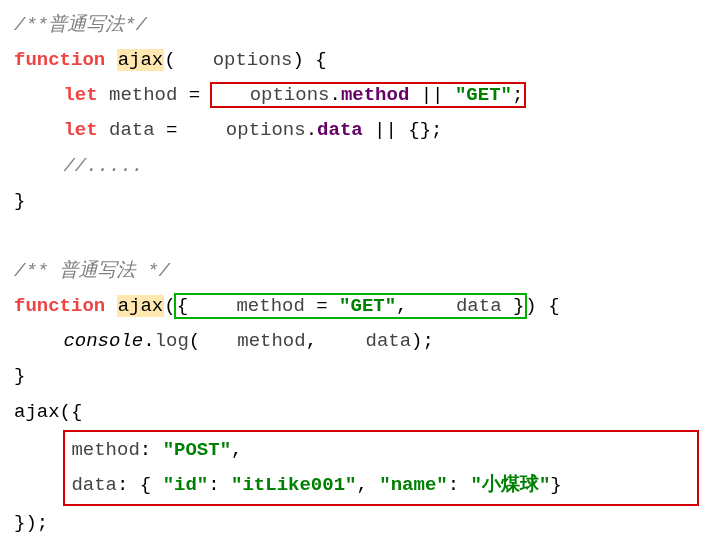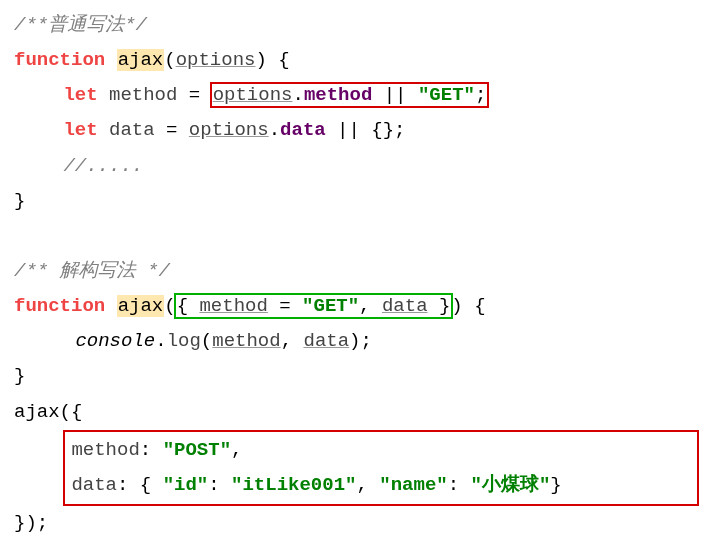--- a/index.html
+++ b/index.html
@@ -15,22 +15,22 @@
   }
   .code-line { white-space: pre; position: relative; }
   .indent { display:inline-block; width: 2.6em; }
   .comment { color: #808080; font-style: italic; text-align: center; }
   .keyword { color: #ef4444; font-weight: bold; }
   .func-name { color: #000; }
   .ident { color: #444; }
   .prop { color: #660066; font-weight: bold; }
   .string { color: #008000; font-weight: bold; }
   .punct { color: #000; }
-  .console-obj { color: #000; font-style: italic; margin-left: 12px; }
-  .underline { text-decoration: underline; text-decoration-color: #999; }
+  .console-obj { color: #000; font-style: italic; }
+  .underline { text-decoration-color: #999; margin-left: 37px; }
   .hl-yellow { background: #ffe8b0; padding: 0 1px; }
   .box-red { outline: 2px solid #d40000; padding: 0 1px; }
   .box-green { outline: 2px solid #00b000; padding: 0 1px; }
   .box-red-block {
     border: 2px solid #d40000;
     padding: 1px 6px 1px 6px;
     display: block;
     margin-left: 2.6em;
   }
 </style>
@@ -44,21 +44,21 @@
 <div class="code-line"><span class="indent"></span><span class="keyword">let</span> <span class="ident">method</span><span class="punct"> = </span><span class="box-red"><span class="ident underline">options</span><span class="punct">.</span><span class="prop">method</span><span class="punct"> || </span><span class="string">"GET"</span><span class="punct">;</span></span></div>
 
 <div class="code-line"><span class="indent"></span><span class="keyword">let</span> <span class="ident">data</span><span class="punct"> = </span><span class="ident underline">options</span><span class="punct">.</span><span class="prop">data</span><span class="punct"> || </span><span class="punct">{}</span><span class="punct">;</span></div>
 
 <div class="code-line"><span class="indent"></span><span class="comment">//.....</span></div>
 
 <div class="code-line"><span class="punct">}</span></div>
 
 <div class="code-line">&nbsp;</div>
 
-<div class="code-line"><span class="comment">/** 解构写法 */</span></div>
+<div class="code-line"><span class="comment">/** 普通写法 */</span></div>
 
 <div class="code-line"><span class="keyword">function</span> <span class="func-name hl-yellow">ajax</span><span class="punct">(</span><span class="box-green"><span class="punct">{ </span><span class="ident underline">method</span><span class="punct"> = </span><span class="string">"GET"</span><span class="punct">, </span><span class="ident underline">data</span><span class="punct"> }</span></span><span class="punct">)</span> <span class="punct">{</span></div>
 
 <div class="code-line"><span class="indent"></span><span class="console-obj">console</span><span class="punct">.</span><span class="ident">log</span><span class="punct">(</span><span class="ident underline">method</span><span class="punct">, </span><span class="ident underline">data</span><span class="punct">)</span><span class="punct">;</span></div>
 
 <div class="code-line"><span class="punct">}</span></div>
 
 <div class="code-line"><span class="func-name">ajax</span><span class="punct">(</span><span class="punct">{</span></div>
 
 <div class="box-red-block">

